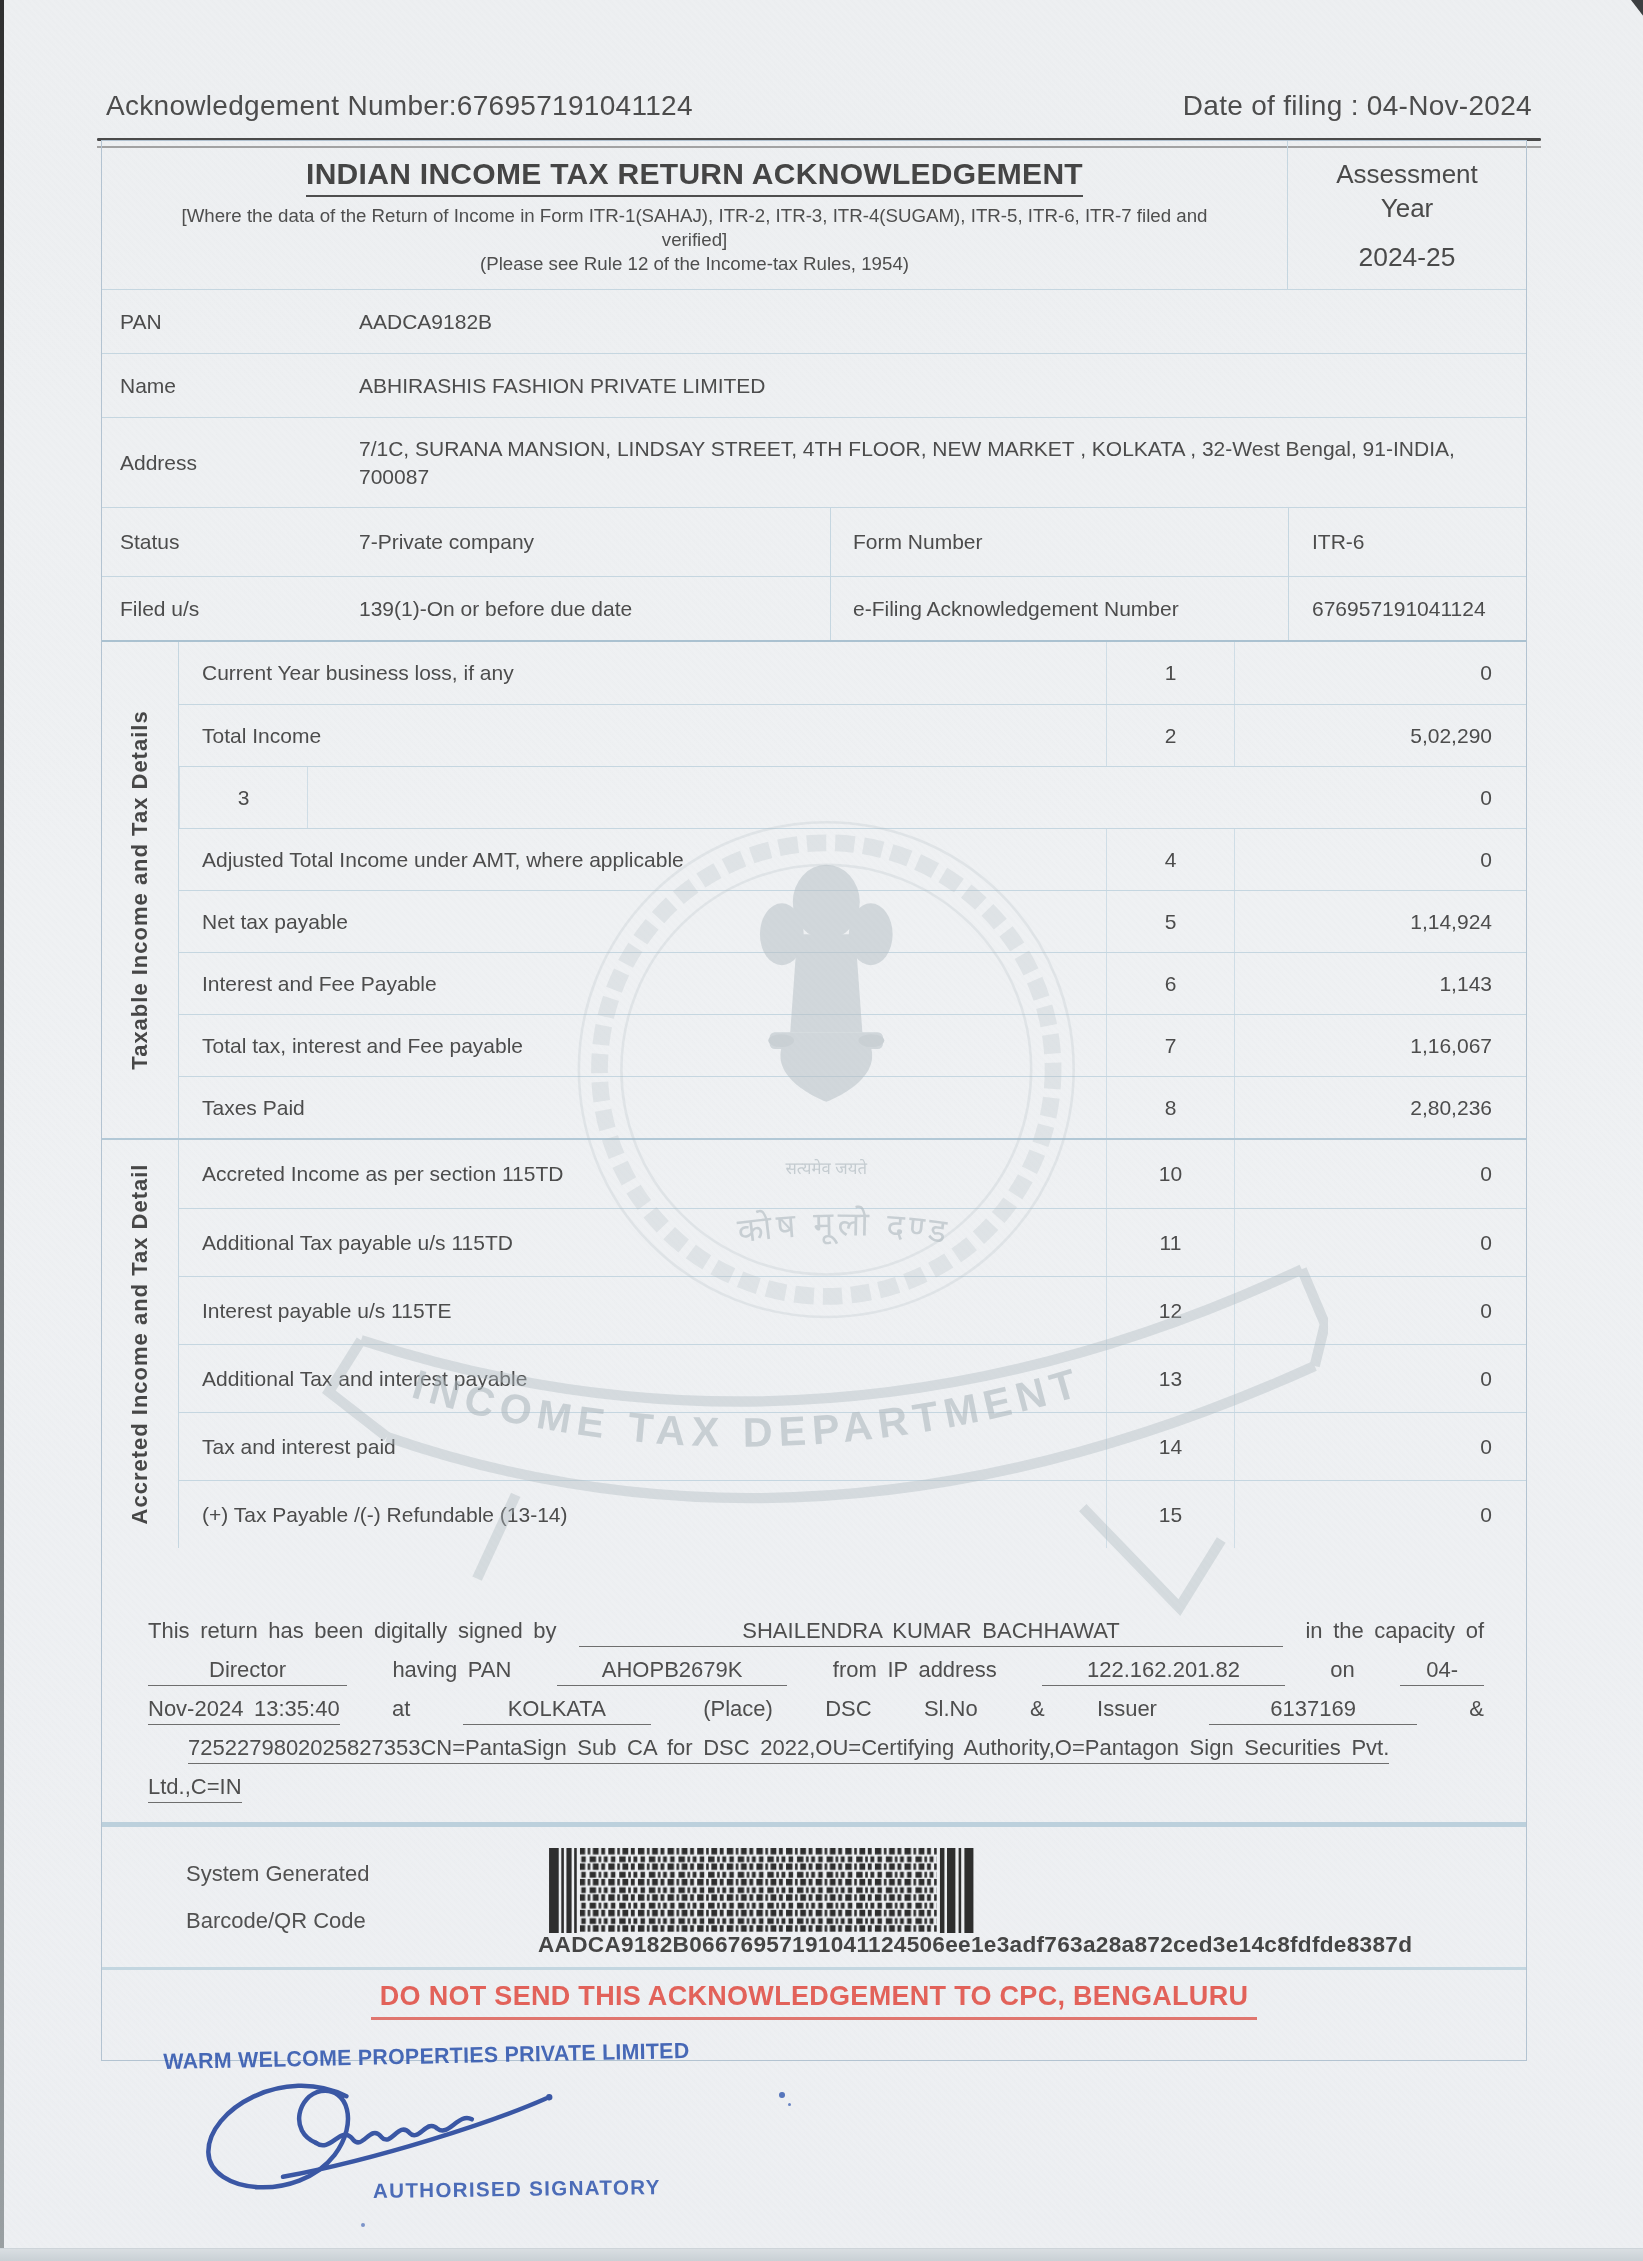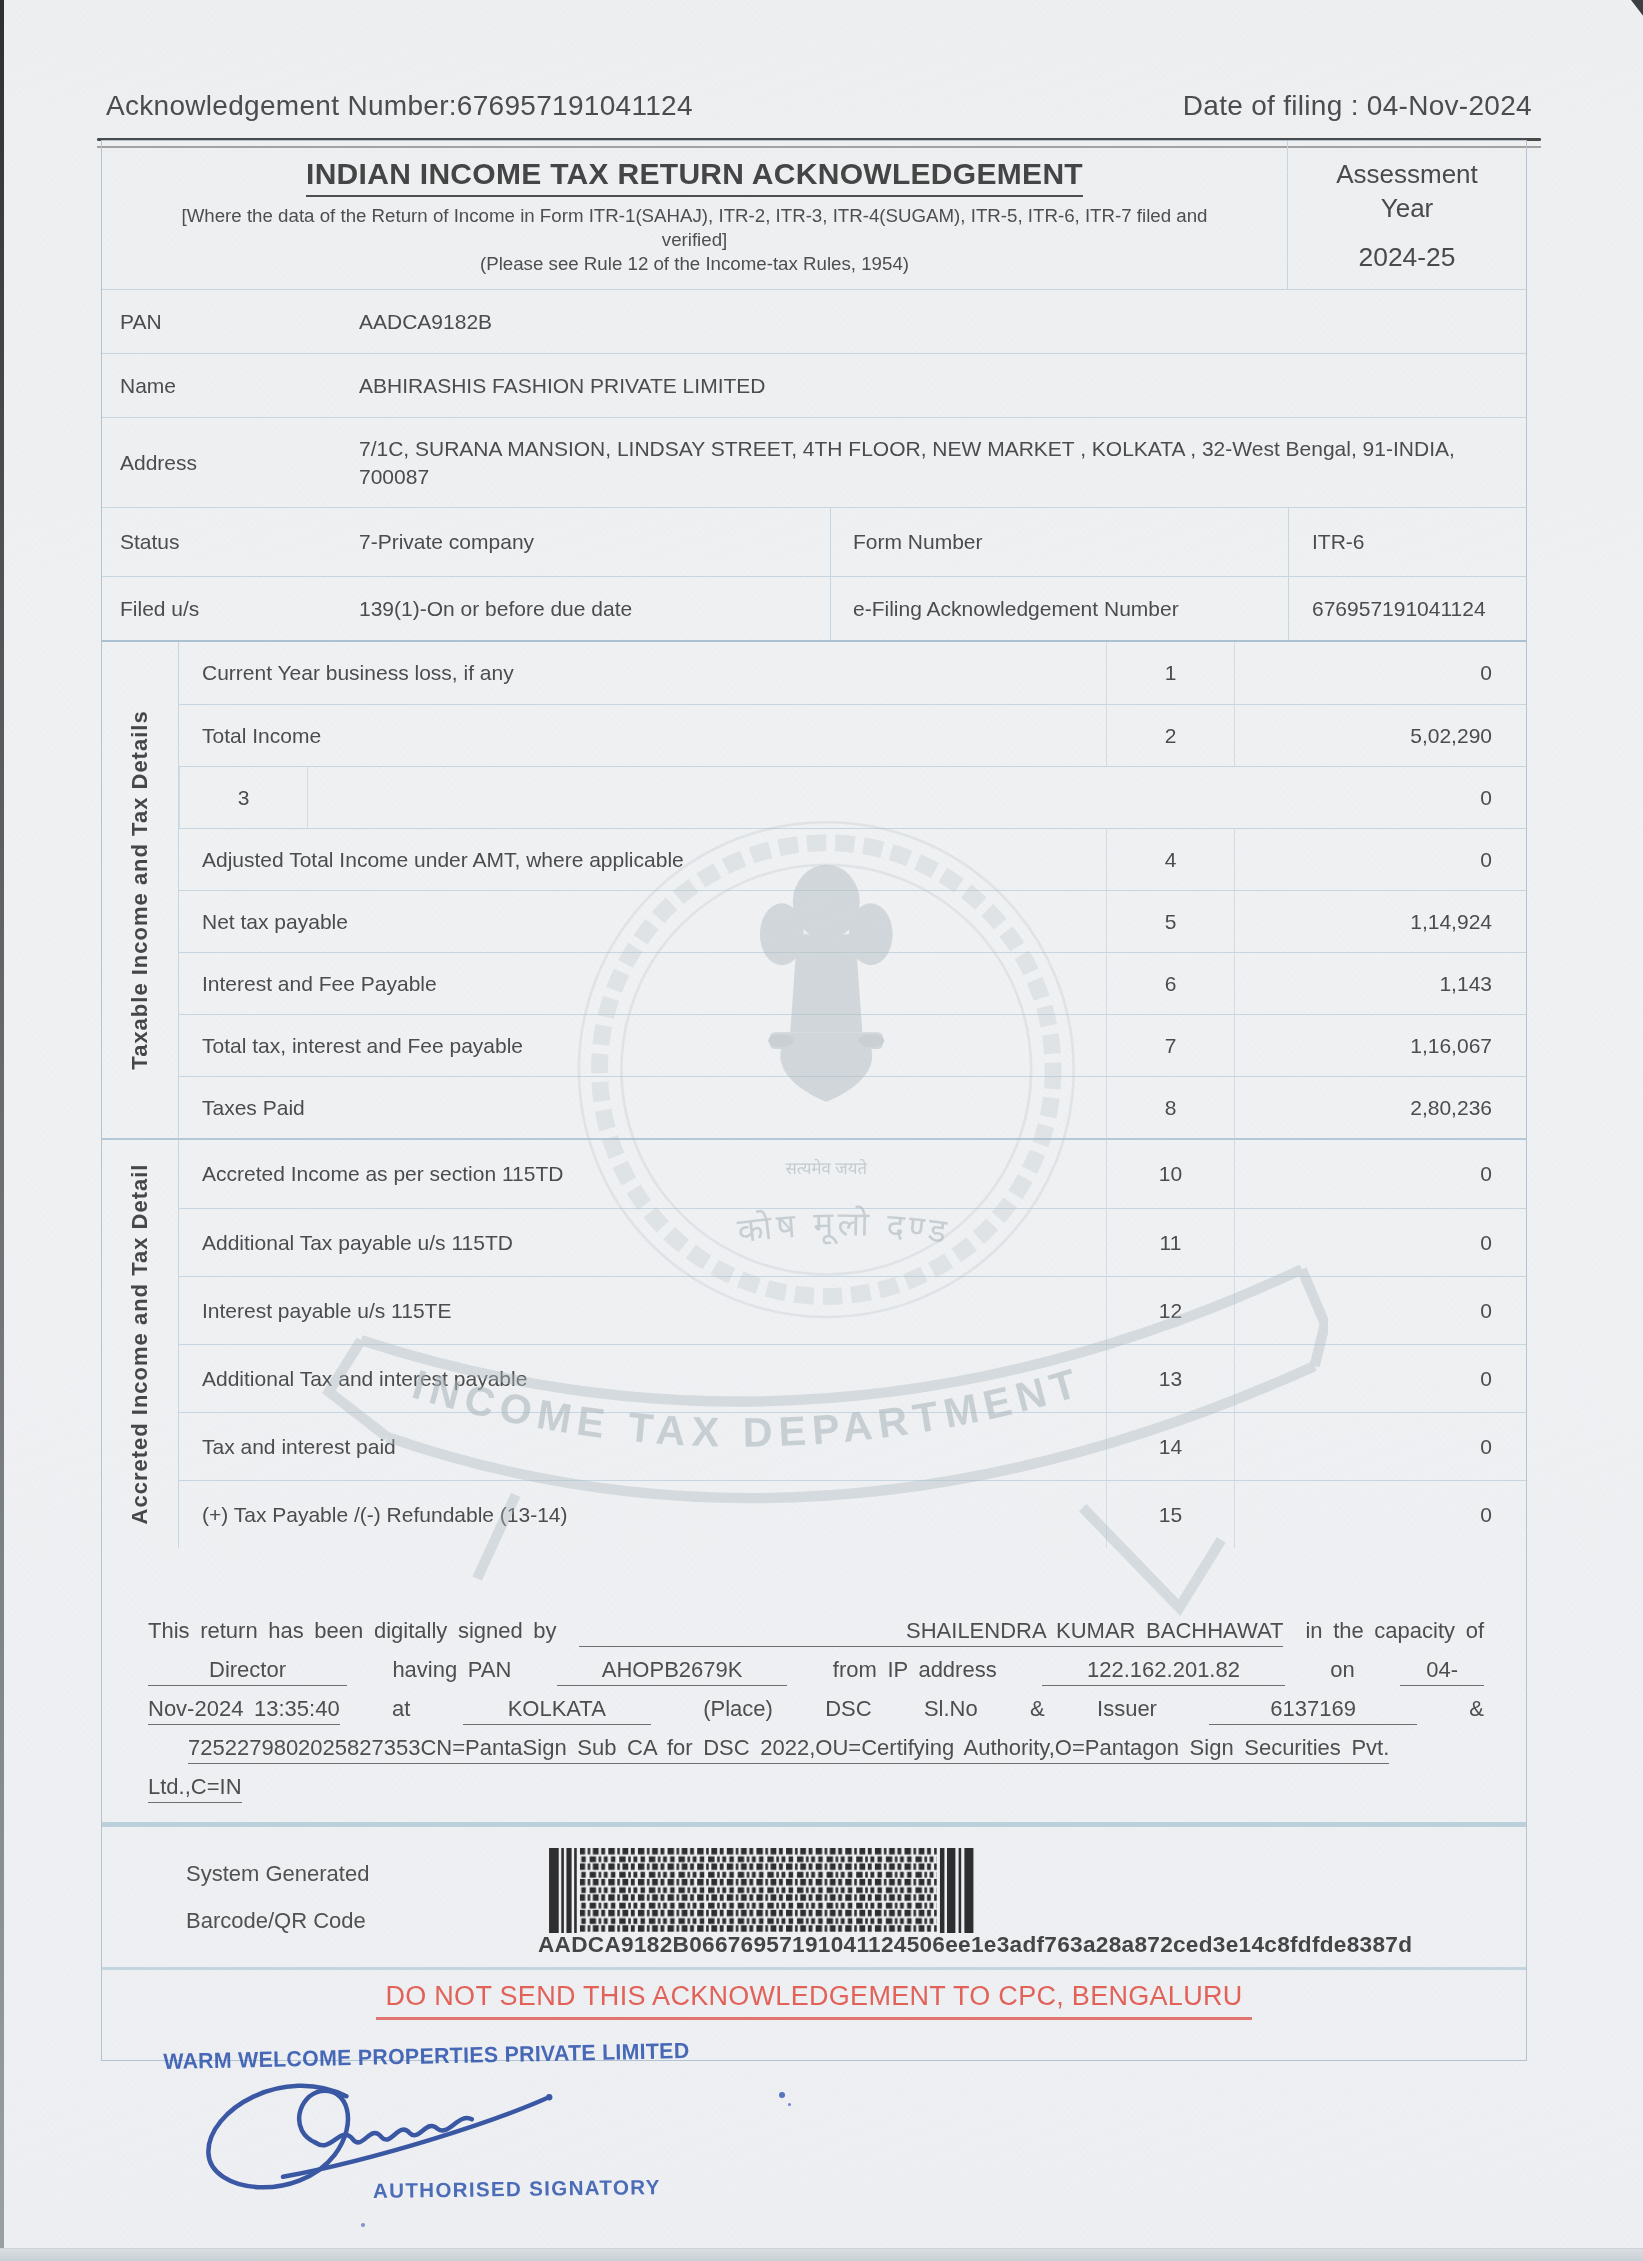--- a/index.html
+++ b/index.html
@@ -79,39 +79,39 @@
     display:flex; align-items:center; justify-content:center; font-size:21px; color:#4c4c4c; }
   .tval { flex:1; display:flex; align-items:center; justify-content:flex-end;
     padding-right:34px; font-size:21px; color:#4c4c4c; }
 
   
   .sig-block { position:absolute; left:46px; top:1477px; width:1336px; font-size:22px;
     color:#4e4e4e; word-spacing:4.5px; }
   .sig-line { display:flex; align-items:baseline; height:39px; }
   .sig-spread { justify-content:space-between; }
   .u { border-bottom:1.9px solid #6e6e6e; padding-bottom:1.9px; white-space:nowrap; }
-  .u-grow { flex:1; text-align:right; margin:0 22px; }
+  .u-grow { flex:1; text-align:center; margin:0 22px; }
   .pad-s { padding-left:26px; padding-right:26px; }
   .pad-m { padding-left:45px; padding-right:45px; }
   .pad-l { padding-left:61px; padding-right:61px; }
   .sig-l4 { padding-left:40px; } .sig-l5 { }
 
   .sep-thick { position:absolute; left:0; top:1681px; width:100%; height:5.2px; background:#bcd0dc; }
   .sep-thin  { position:absolute; left:0; top:1826px; width:100%; height:3.2px; background:#c3d6e0; }
 
   
   .bc-label1 { position:absolute; left:84px; top:1720px; font-size:22px; color:#515151; }
   .bc-label2 { position:absolute; left:84px; top:1767px; font-size:22px; color:#515151; }
   .barcode { position:absolute; left:447px; top:1707px; width:438px; height:85px; }
   .hash { position:absolute; left:436px; top:1791px; font-size:22.6px; font-weight:bold;
     color:#454545; letter-spacing:0.3px; white-space:nowrap; }
 
   
   .warning-wrap { position:absolute; left:0; top:1840px; width:100%; text-align:center; }
-  .warning { display:inline-block; font-size:27px; font-weight:normal; color:#e2625a;
+  .warning { display:inline-block; font-size:27px; font-weight:bold; color:#e2625a;
     letter-spacing:0.3px; border-bottom:3.2px solid #e0766f; padding:0 9px 5.2px; }
 
   
   .wm { position:absolute; left:322px; top:741px; width:1006px; height:902px;
     pointer-events:none; z-index:5; }
 
   
   .stamp-company { position:absolute; left:163px; top:2049px; width:490px; font-size:22px;
     font-weight:bold; color:#3056ae; letter-spacing:0.3px; transform:rotate(-1.2deg) scale(0.97,1);
     transform-origin:left top; opacity:0.88; white-space:nowrap; z-index:10; }

